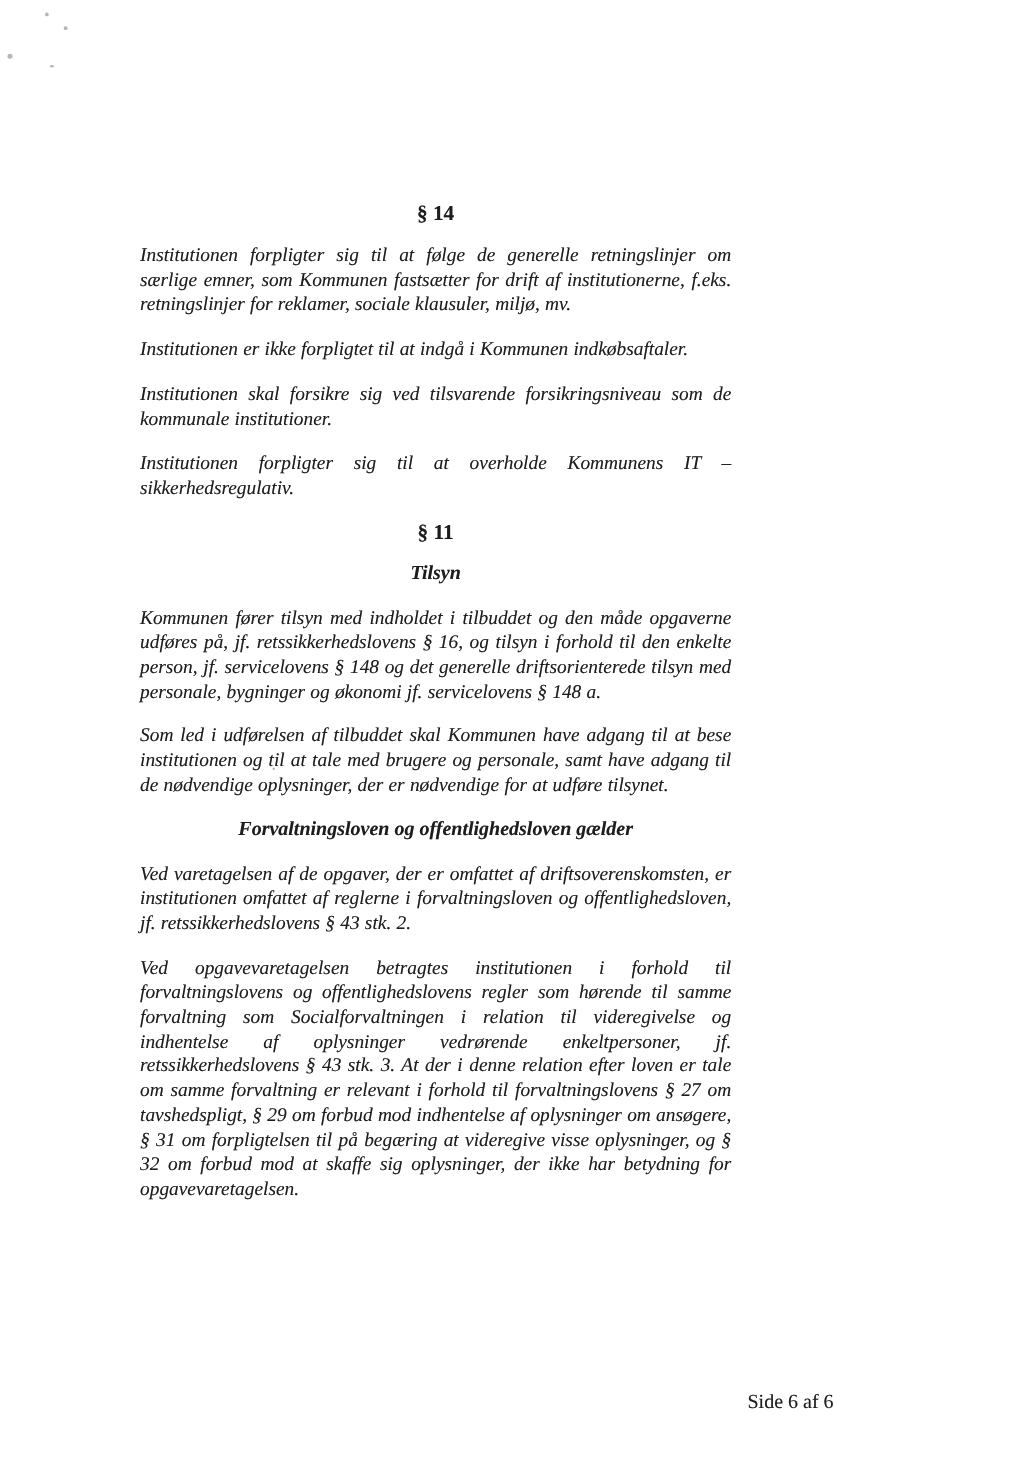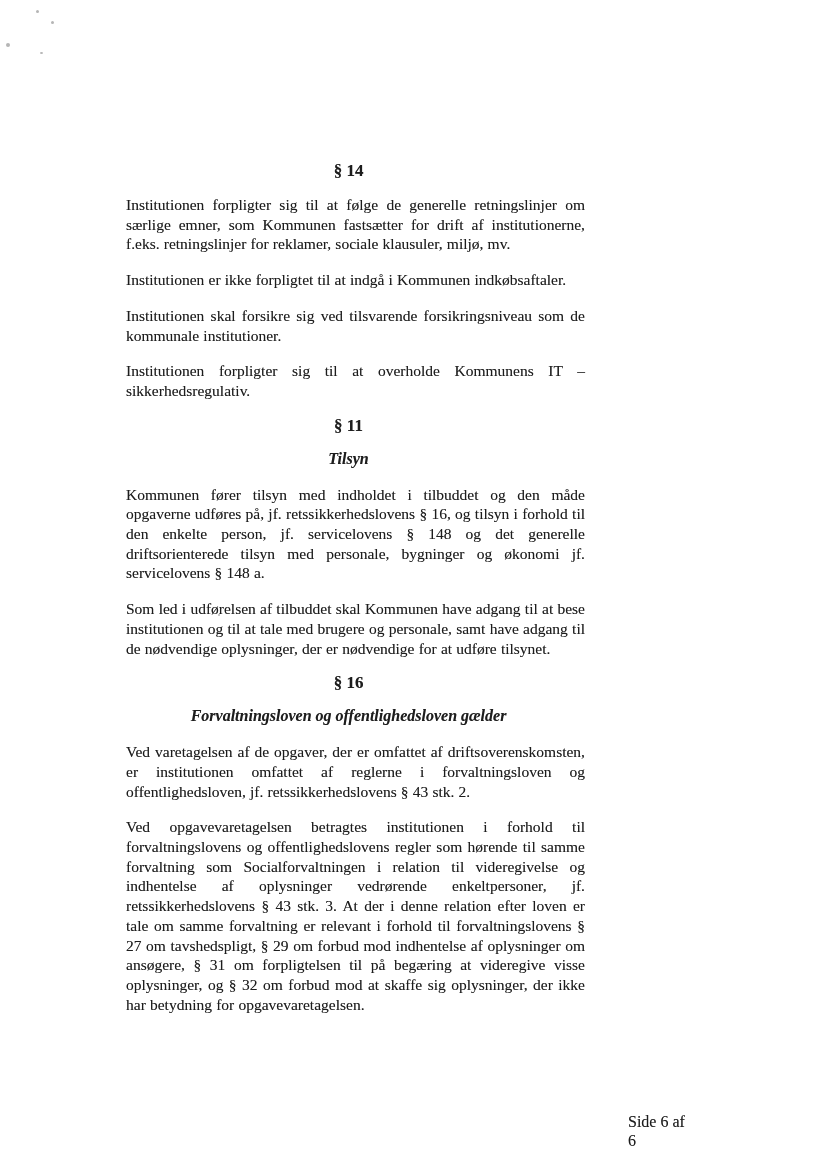--- a/index.html
+++ b/index.html
@@ -36,27 +36,28 @@
     font-style: italic;
     text-align: center;
     margin: 0 0 17px 0;
     text-shadow: 0 0 0.4px rgba(40,40,40,0.45);
     font-weight: bold;
   }
   .para {
     font-size: 15.5px;
     line-height: 19.7px;
     text-align: justify;
-    margin: 0 0 16px 14px;
+    margin: 0 0 16px 0;
     text-shadow: 0 0 0.4px rgba(40,40,40,0.45);
     word-spacing: 0.02em;
+    font-style: italic;
   }
   .footer {
     position: absolute;
-    left: 628px;
+    left: 598px;
     top: 1112px;
     font-size: 16px;
     line-height: 19px;
     text-shadow: 0 0 0.4px rgba(40,40,40,0.45);
   }
   .speck {
     position: absolute;
     background: #8d8d8d;
     border-radius: 50%;
     opacity: 0.65;
@@ -84,21 +85,20 @@
     <p class="para">Institutionen forpligter sig til at følge de generelle retningslinjer om særlige emner, som Kommunen fastsætter for drift af institutionerne, f.eks. retningslinjer for reklamer, sociale klausuler, miljø, mv.</p>
     <p class="para">Institutionen er ikke forpligtet til at indgå i Kommunen indkøbsaftaler.</p>
     <p class="para">Institutionen skal forsikre sig ved tilsvarende forsikringsniveau som de kommunale institutioner.</p>
     <p class="para">Institutionen forpligter sig til at overholde Kommunens IT – sikkerhedsregulativ.</p>
 
     <div class="sec-heading">§ 11</div>
     <div class="sec-subtitle">Tilsyn</div>
     <p class="para">Kommunen fører tilsyn med indholdet i tilbuddet og den måde opgaverne udføres på, jf. retssikkerhedslovens § 16, og tilsyn i forhold til den enkelte person, jf. servicelovens § 148 og det generelle driftsorienterede tilsyn med personale, bygninger og økonomi jf. servicelovens § 148 a.</p>
     <p class="para">Som led i udførelsen af tilbuddet skal Kommunen have adgang til at bese institutionen og til at tale med brugere og personale, samt have adgang til de nødvendige oplysninger, der er nødvendige for at udføre tilsynet.</p>
 
-    <div class="sec-heading">§ 16</div>
     <div class="sec-subtitle">Forvaltningsloven og offentlighedsloven gælder</div>
     <p class="para">Ved varetagelsen af de opgaver, der er omfattet af driftsoverenskomsten, er institutionen omfattet af reglerne i forvaltningsloven og offentlighedsloven, jf. retssikkerhedslovens § 43 stk. 2.</p>
     <p class="para">Ved opgavevaretagelsen betragtes institutionen i forhold til forvaltningslovens og offentlighedslovens regler som hørende til samme forvaltning som Socialforvaltningen i relation til videregivelse og indhentelse af oplysninger vedrørende enkeltpersoner, jf. retssikkerhedslovens § 43 stk. 3. At der i denne relation efter loven er tale om samme forvaltning er relevant i forhold til forvaltningslovens § 27 om tavshedspligt, § 29 om forbud mod indhentelse af oplysninger om ansøgere, § 31 om forpligtelsen til på begæring at videregive visse oplysninger, og § 32 om forbud mod at skaffe sig oplysninger, der ikke har betydning for opgavevaretagelsen.</p>
 
   </div>
 
   <div class="footer">Side 6 af 6</div>
 
 </div>
 

